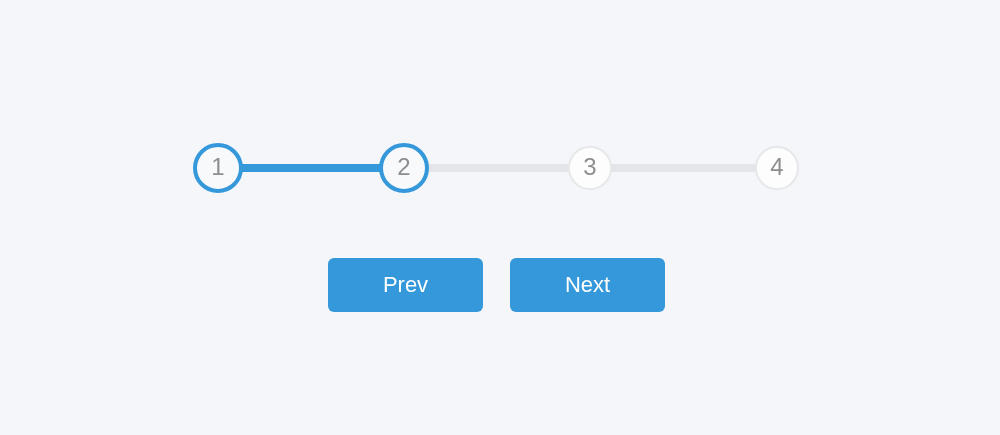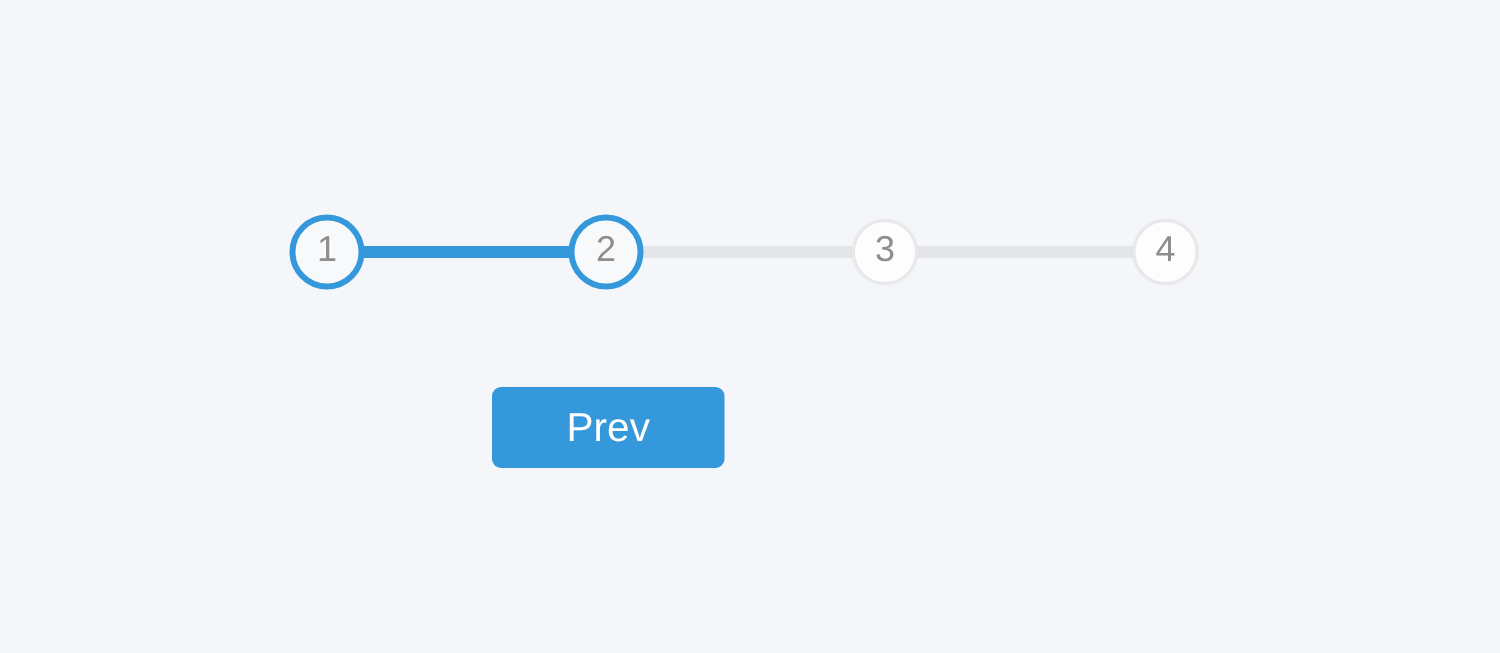--- a/index.html
+++ b/index.html
@@ -93,21 +93,21 @@
 
   .btn {
     width: 155px;
     height: 54px;
     box-sizing: border-box;
     border: none;
     border-radius: 6px;
     background: #3498db;
     color: #ffffff;
     font-family: "Liberation Sans", sans-serif;
-    font-size: 27px;
+    font-size: 22px;
     line-height: 54px;
     text-align: center;
     padding: 0;
     cursor: pointer;
     display: block;
   }
 </style>
 </head>
 <body>
 
@@ -136,15 +136,16 @@
 
       <div class="step inactive" style="left:562px;">
         <span class="step-num">4</span>
       </div>
 
     </div>
   </div>
 
   <div class="buttons">
     <button class="btn" type="button">Prev</button>
+    <button class="btn" type="button">Next</button>
   </div>
 
 </div>
 
 </body></html>

